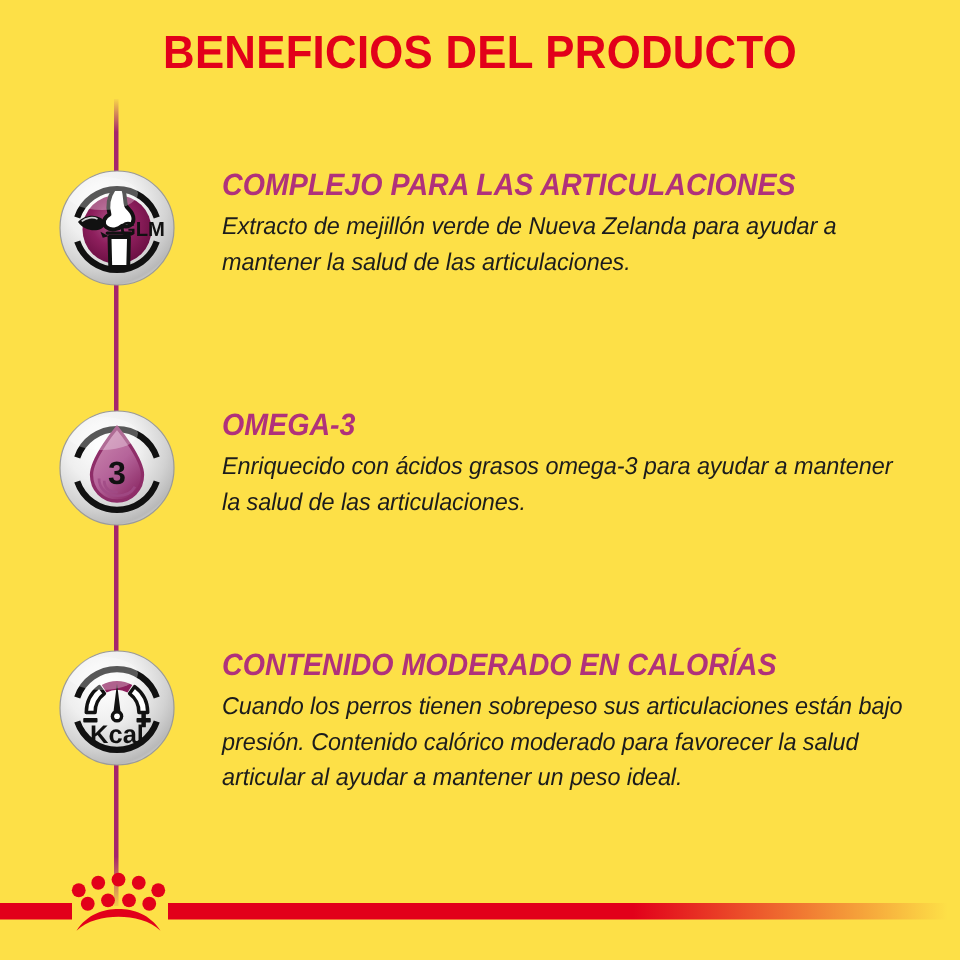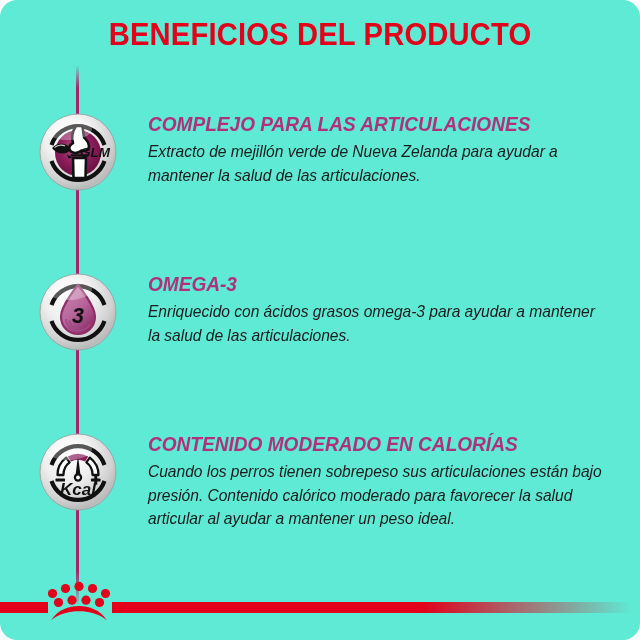--- a/index.html
+++ b/index.html
@@ -13,22 +13,21 @@
     font-family: "Liberation Sans", sans-serif;
     overflow: hidden;
     position: relative;
   }
 
   #page {
     position: absolute;
     left: 0; top: 0;
     width: 640px;
     height: 640px;
-    background: #5eead4;
-    border-radius: 17px;
+    background: #fde047;
   }
 
   
   .page-title {
     position: absolute;
     left: 0;
     top: 17px;
     width: 640px;
     text-align: center;
     color: #e2001a;
@@ -62,21 +61,20 @@
     left: 0;
     width: 640px;
   }
   .benefit-icon-wrap {
     position: absolute;
     left: 38px;
     top: 0;
     width: 80px;
     height: 80px;
     z-index: 3;
-    font-style: italic;
   }
   .benefit-text {
     position: absolute;
     left: 148px;
     top: 0;
     width: 478px;
     font-style: italic;
   }
   .benefit-heading {
     color: #b0317b;

